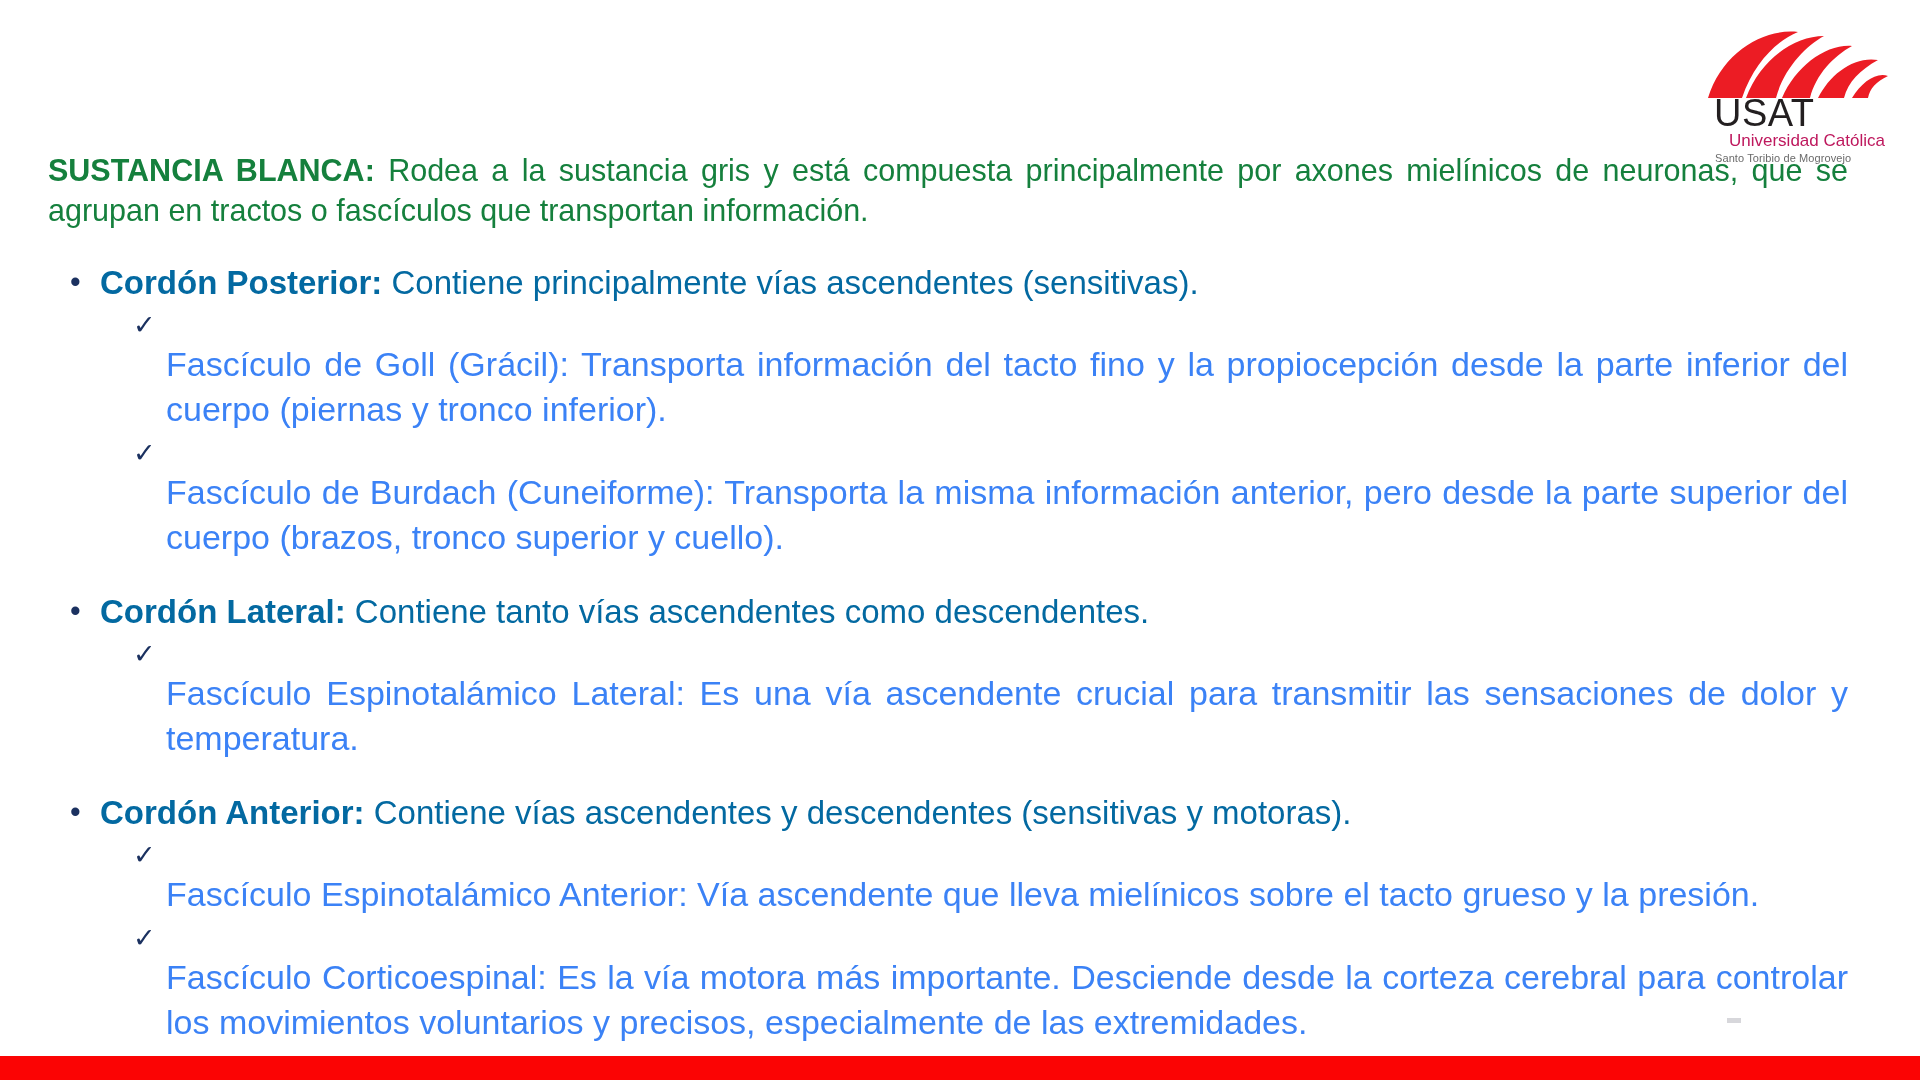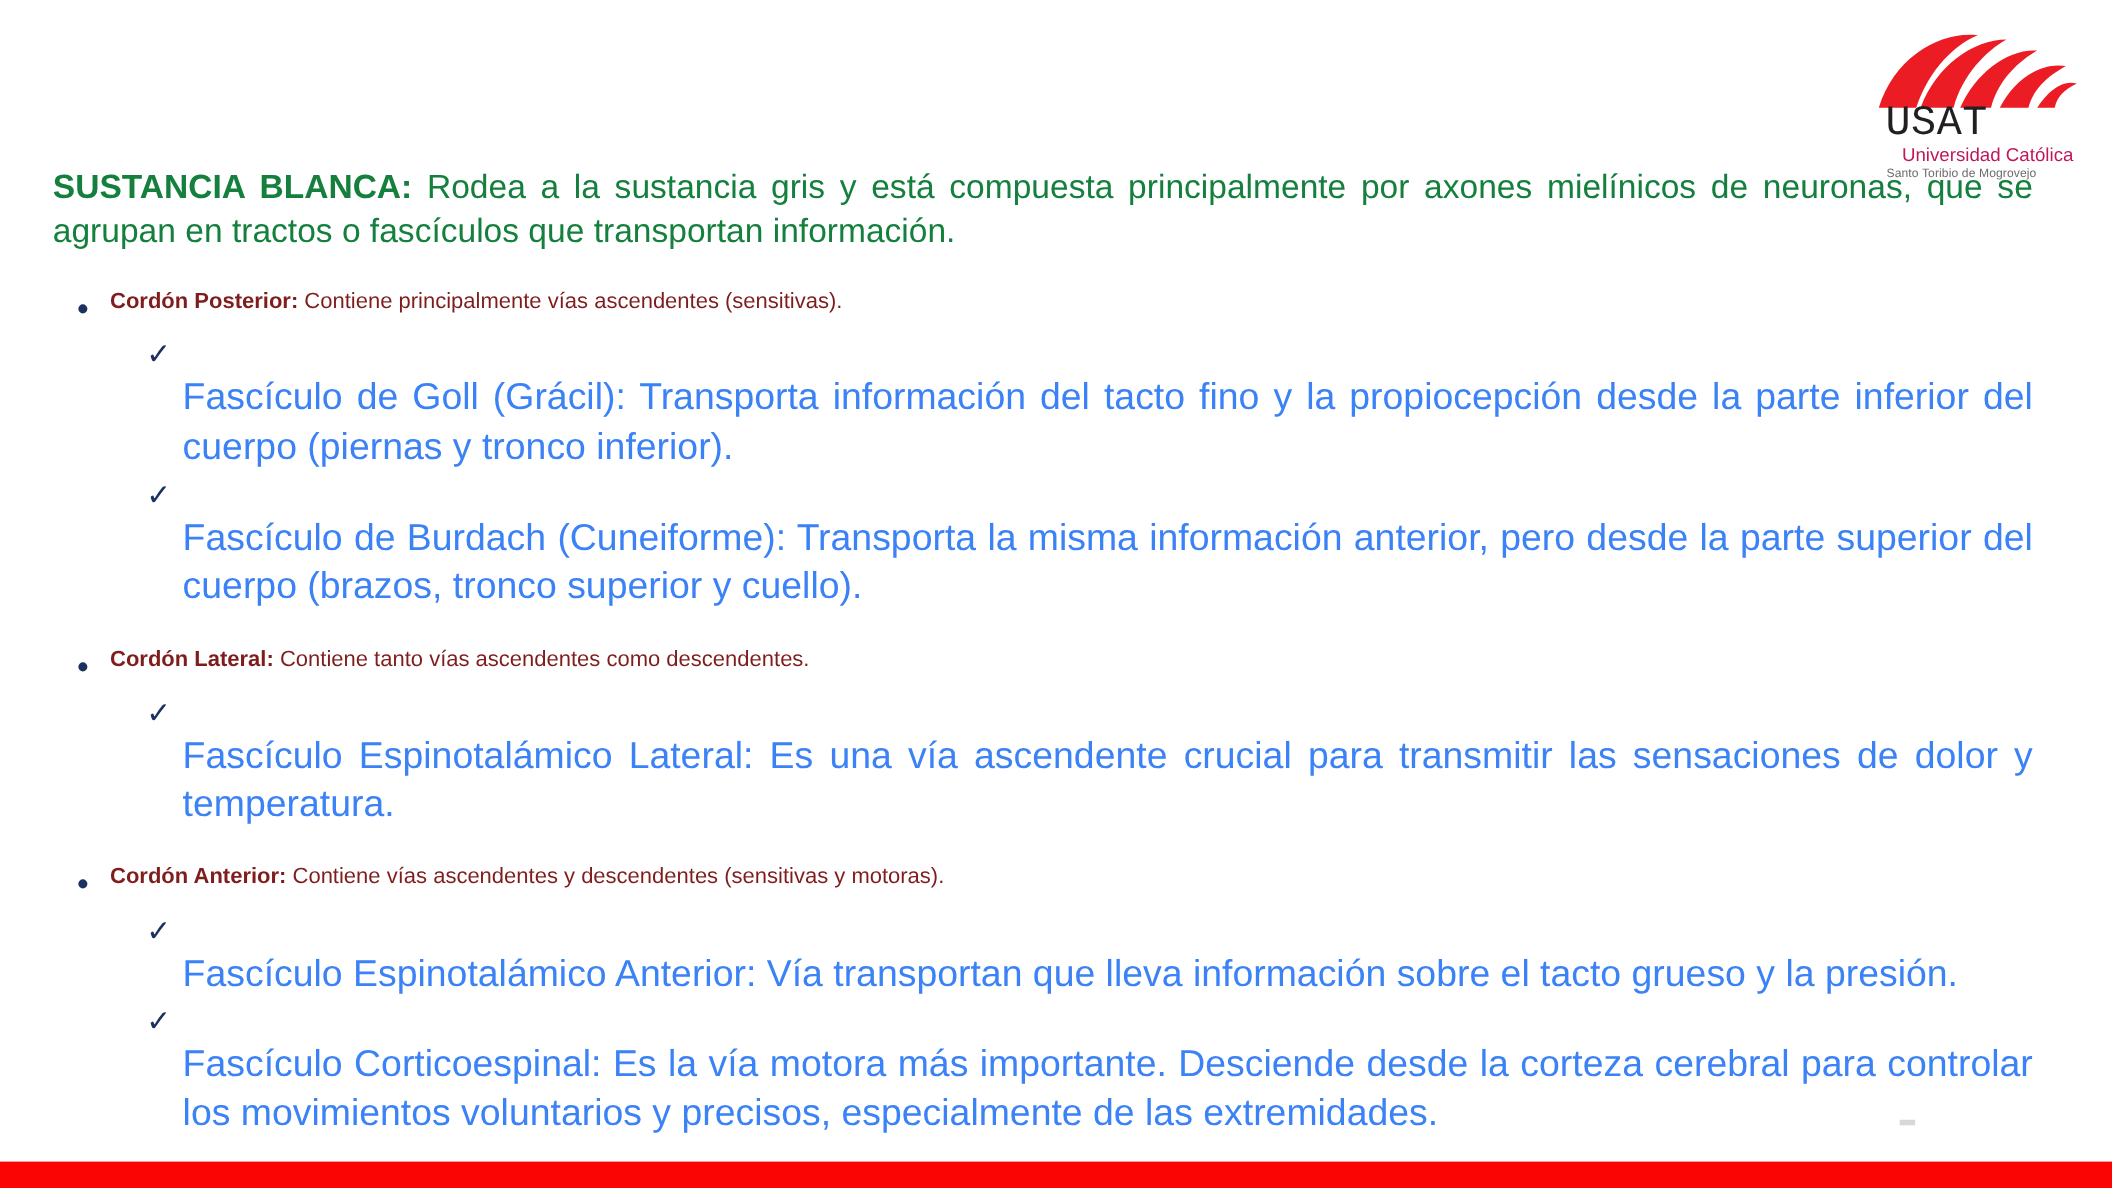--- a/index.html
+++ b/index.html
@@ -32,21 +32,21 @@
     position: absolute;
     top: 0;
     left: 10px;
     width: 190px;
     height: 74px;
   }
   .logo-usat {
     position: absolute;
     top: 68px;
     left: 22px;
-    font-family: Liberation Mono, monospace;
+    font-family: Liberation Sans, sans-serif;
     font-size: 38px;
     font-weight: 400;
     letter-spacing: 0.5px;
     color: #231f20;
     line-height: 1;
   }
   .logo-sub1 {
     position: absolute;
     top: 106px;
     left: 37px;
@@ -113,23 +113,23 @@
   }
   .bullet-dot {
     width: 30px;
     flex: 0 0 30px;
     font-size: 30.5px;
     line-height: 1.32;
     color: #1b3160;
   }
   .bullet-text {
     flex: 1;
-    font-size: 20px;
-    line-height: 1.32;
-    color: #7f1d1d;
+    font-size: 33px;
+    line-height: 1.32;
+    color: #0369a1;
   }
   .bullet-text b { font-weight: bold; }
 
   .check-row {
     display: flex;
     align-items: flex-start;
     padding-left: 85px;
     margin-top: 2px;
   }
   .check-mark {
@@ -217,21 +217,21 @@
       </div>
     </div>
 
     <div class="cordon-block">
       <div class="bullet-row">
         <span class="bullet-dot">•</span>
         <span class="bullet-text"><b>Cordón Anterior:</b><span> Contiene vías ascendentes y descendentes (sensitivas y motoras).</span></span>
       </div>
       <div class="check-row">
         <span class="check-mark">✓</span>
-        <span class="check-text">Fascículo Espinotalámico Anterior: Vía transportan que lleva información sobre el tacto grueso y la presión.</span>
+        <span class="check-text">Fascículo Espinotalámico Anterior: Vía ascendente que lleva mielínicos sobre el tacto grueso y la presión.</span>
       </div>
       <div class="check-row">
         <span class="check-mark">✓</span>
         <span class="check-text">Fascículo Corticoespinal: Es la vía motora más importante. Desciende desde la corteza cerebral para controlar los movimientos voluntarios y precisos, especialmente de las extremidades.</span>
       </div>
     </div>
 
   </div>
 
   <div class="footer-mark"></div>

